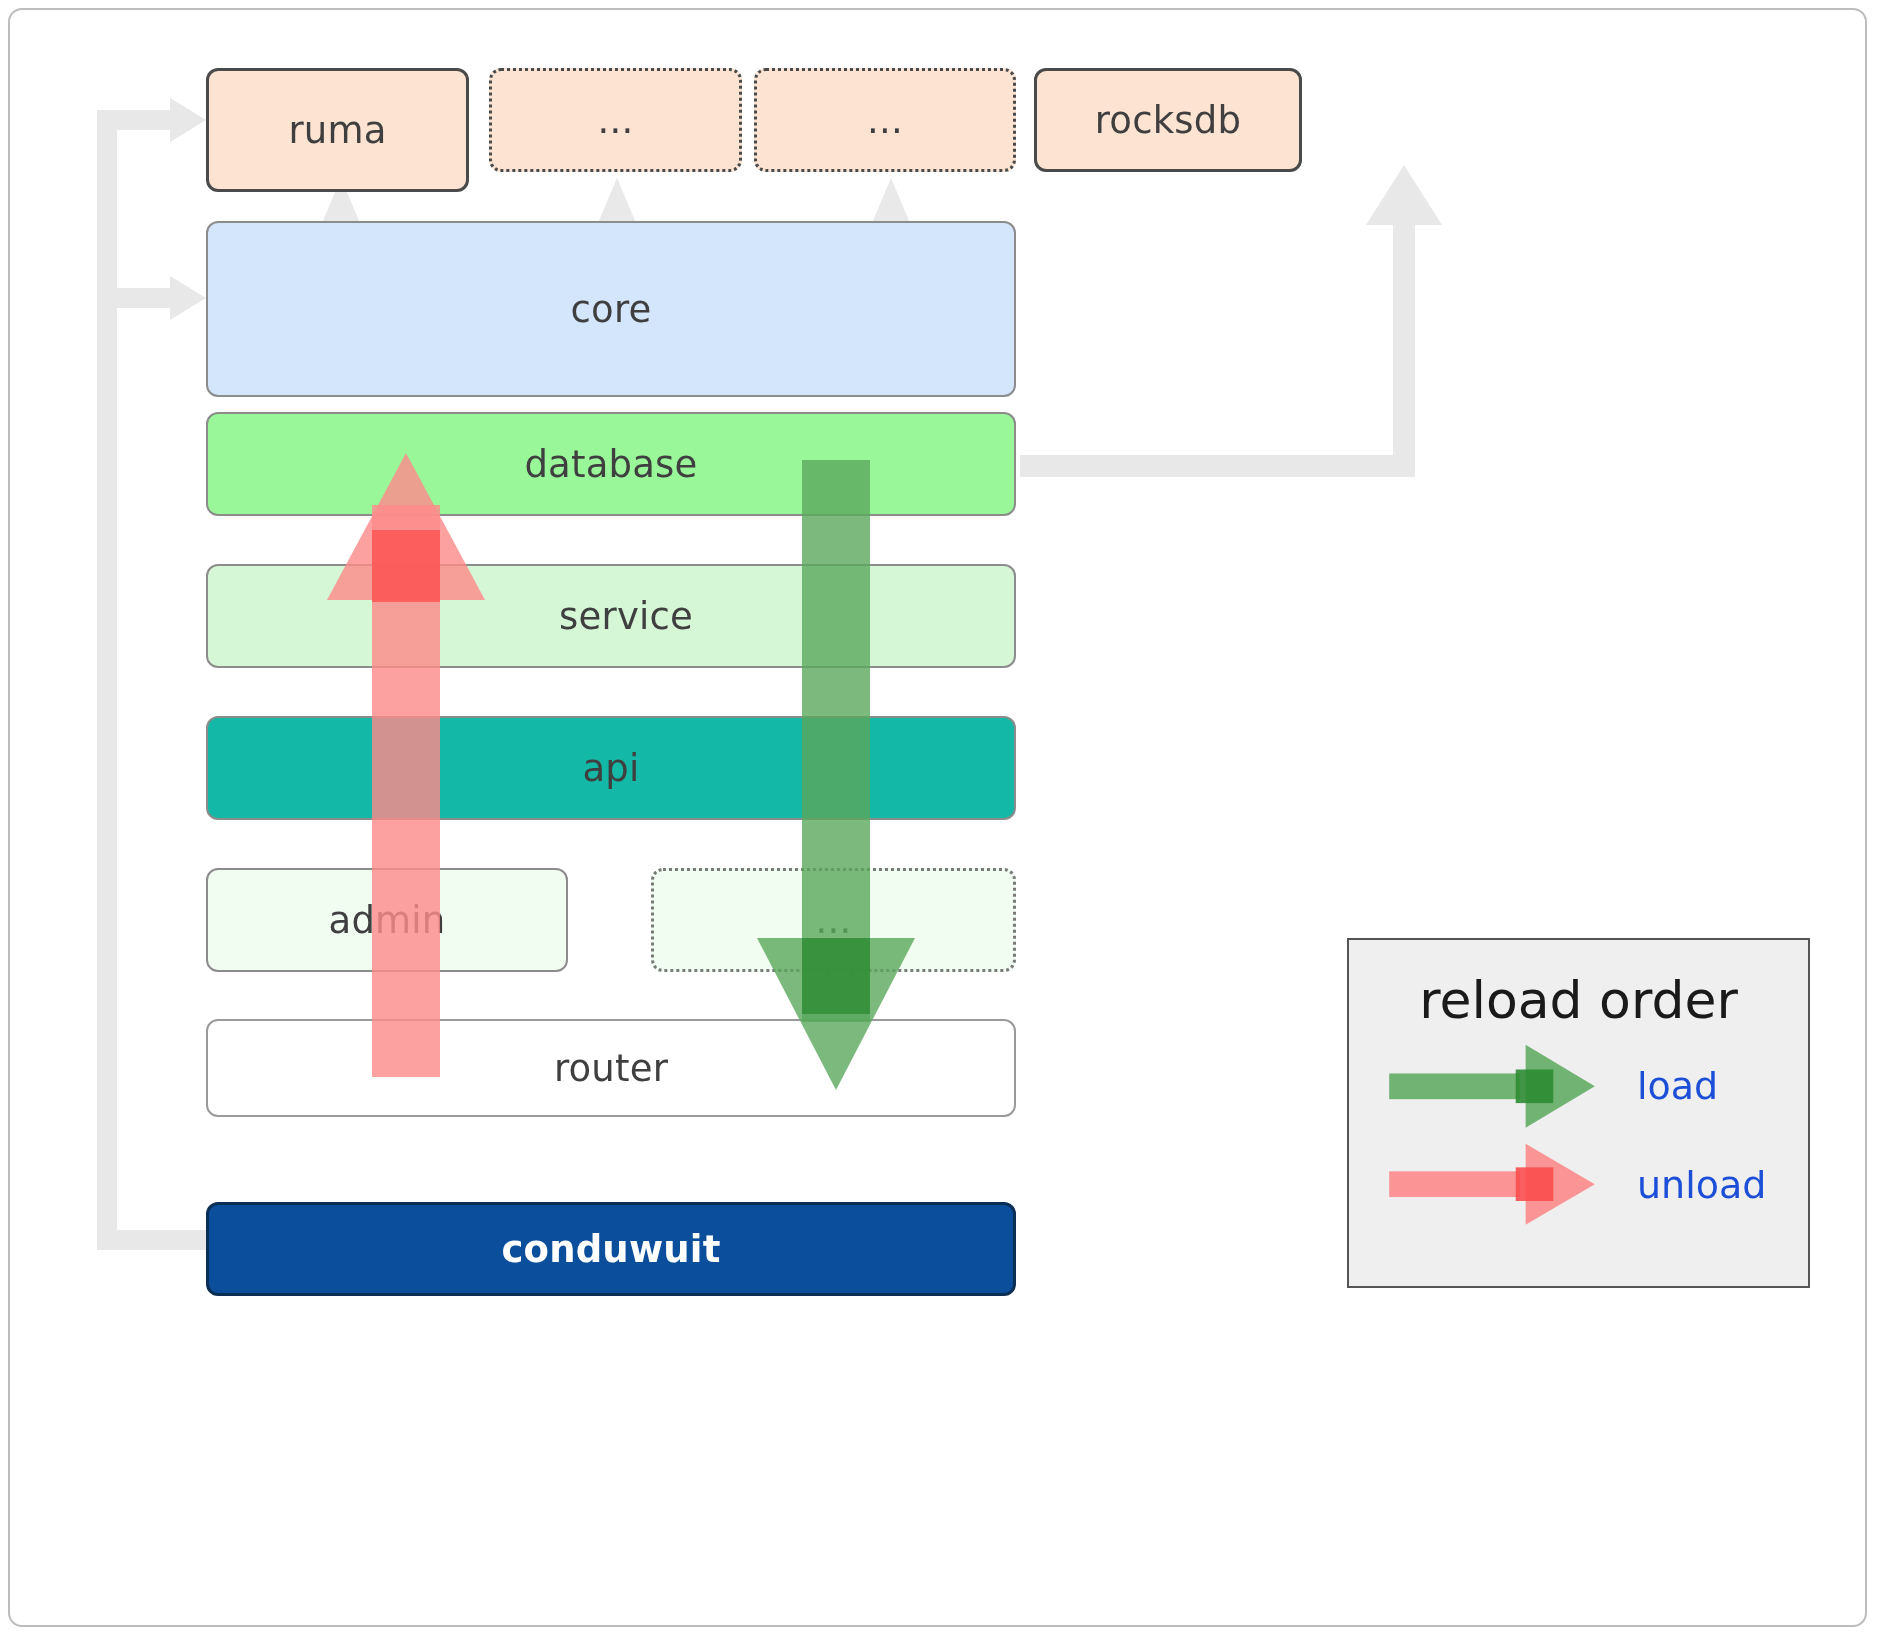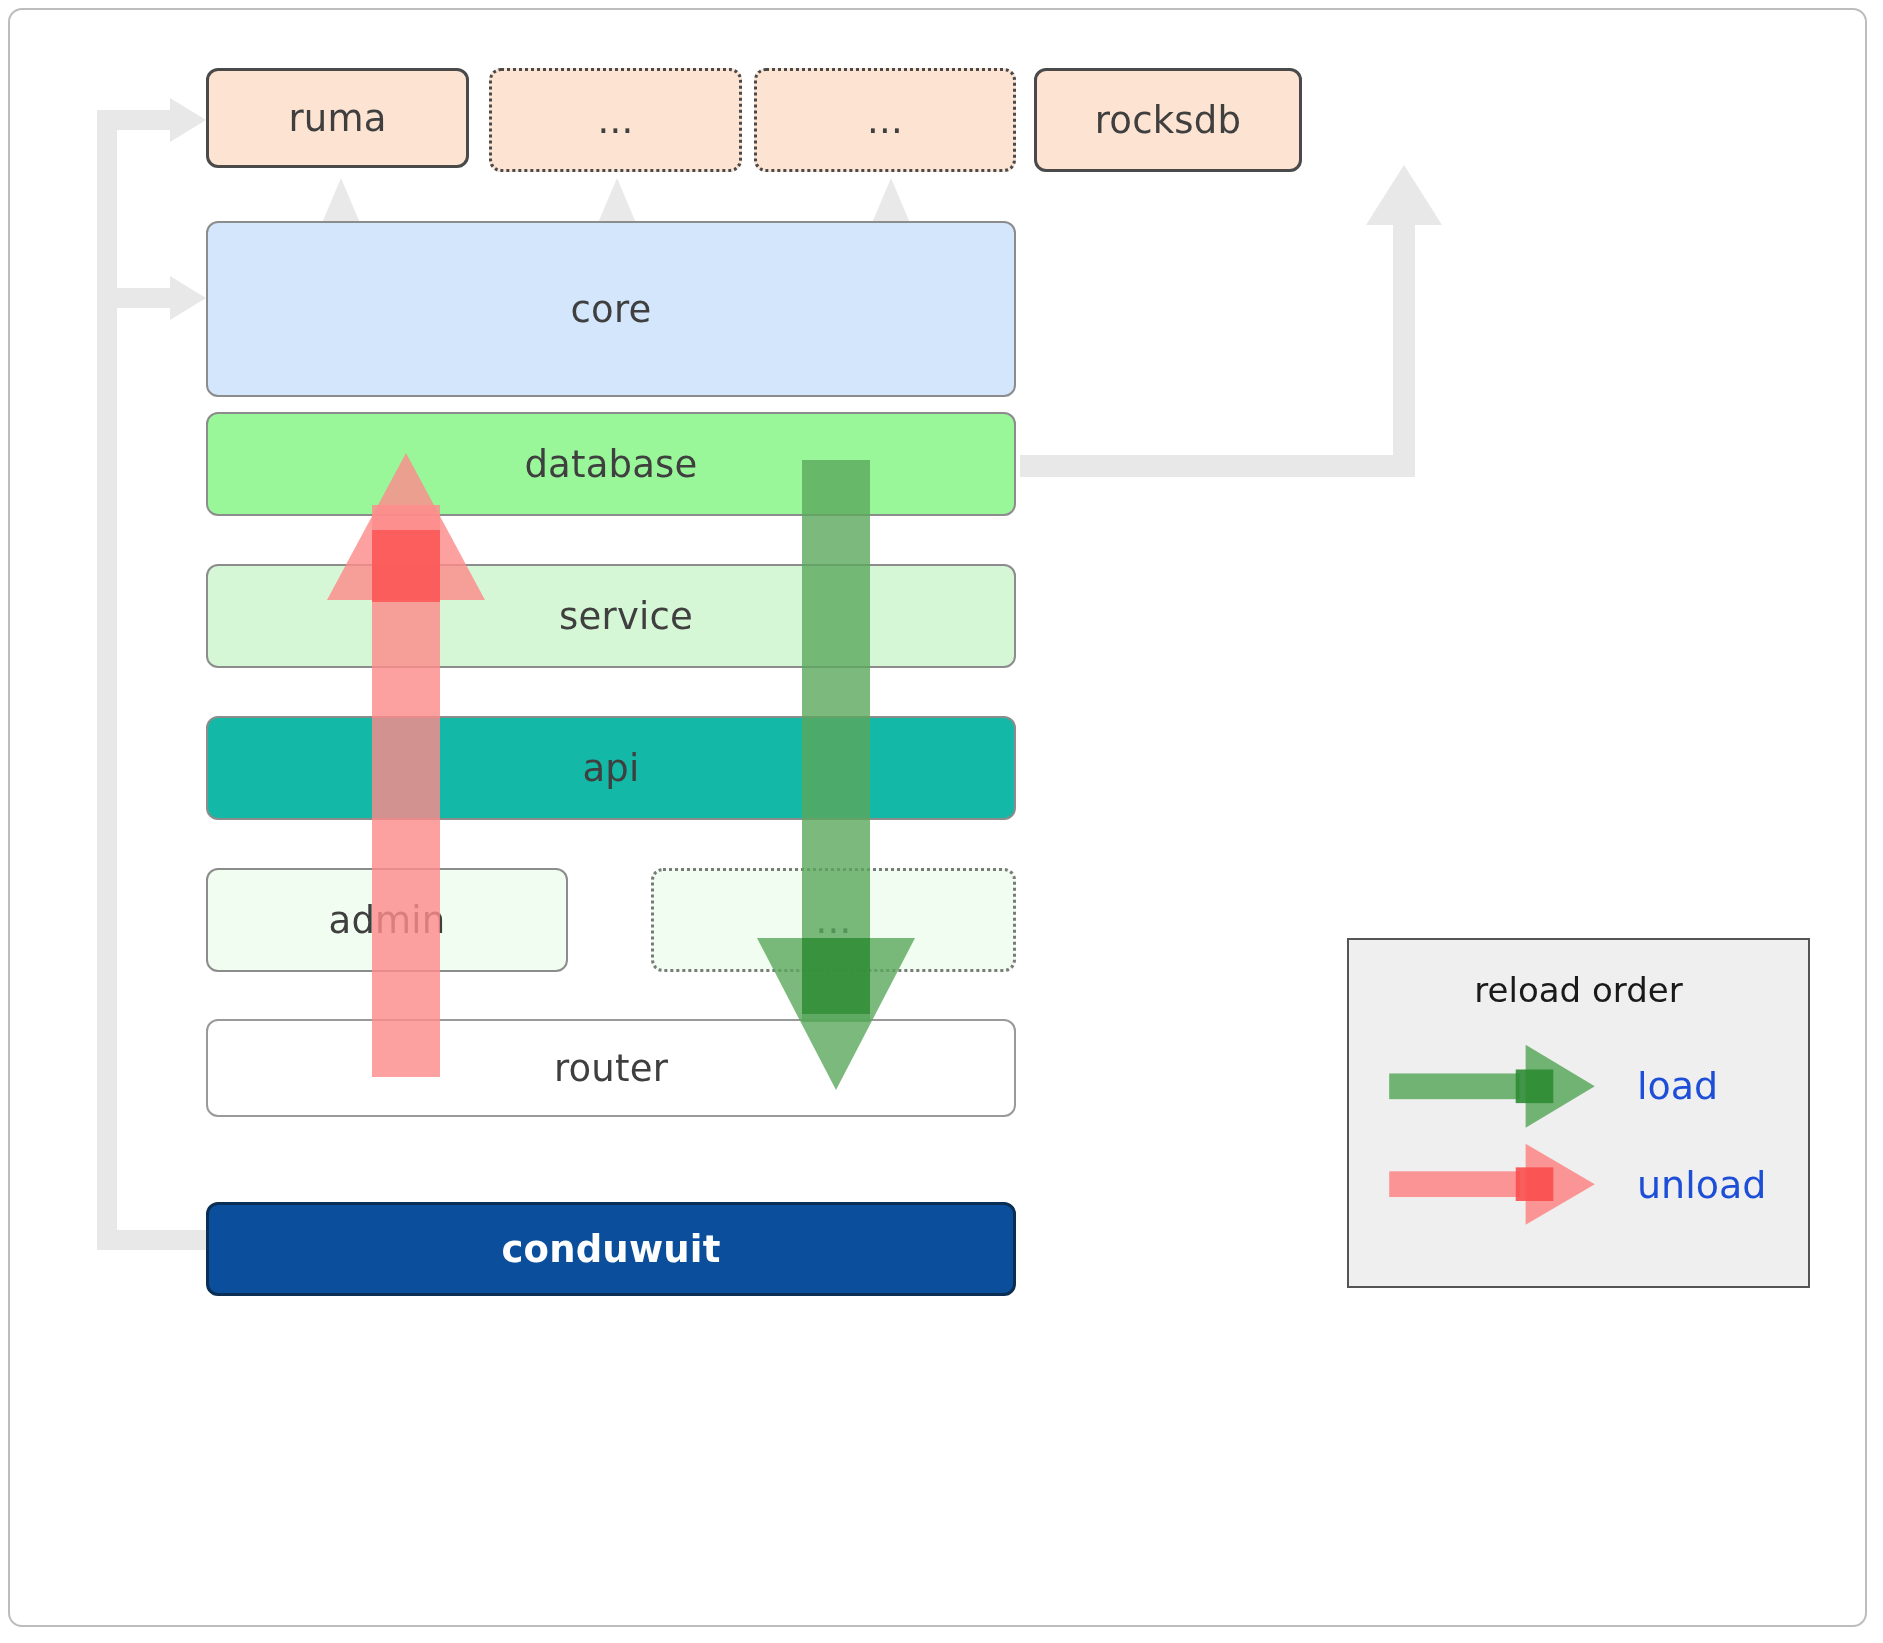--- a/index.html
+++ b/index.html
@@ -52,21 +52,21 @@
     left:1337px;top:928px;
     width:463px;height:350px;
     background:#efefef;
     border:2px solid #555555;
     box-sizing:border-box;
     z-index:6;
   }
   #legend .legend-title{
     position:absolute;left:0;top:30px;width:100%;
     text-align:center;
-    font-size:34px;color:#1a1a1a;
+    font-size:52px;color:#1a1a1a;
   }
   #legend .legend-label{
     position:absolute;
     font-size:38px;color:#1d4ed8;
   }
   #legend svg{position:absolute;left:0;top:0;width:100%;height:100%;}
 </style>
 </head>
 <body>
 
@@ -96,21 +96,21 @@
     </svg>
 
     <svg id="feeders" viewBox="0 0 1859 1619">
       <g fill="#e9e9e9">
         <path d="M312 213 L331 168 L350 213 L340 213 L340 226 L322 226 L322 213 Z"></path>
         <path d="M588 213 L607 168 L626 213 L616 213 L616 226 L598 226 L598 213 Z"></path>
         <path d="M862 213 L881 168 L900 213 L890 213 L890 226 L872 226 L872 213 Z"></path>
       </g>
     </svg>
 
-    <div class="box solid-dark" style="left:196px;top:58px;width:263px;height:100px;background:#fde3d2;">
+    <div class="box solid-dark" style="left:196px;top:58px;width:263px;height:124px;background:#fde3d2;">
       <span class="lbl">ruma</span>
     </div>
 
     <div class="box dotted" style="left:479px;top:58px;width:253px;height:104px;background:#fde3d2;border-color:#4a4a4a;">
       <span class="lbl">...</span>
     </div>
 
     <div class="box dotted" style="left:744px;top:58px;width:262px;height:104px;background:#fde3d2;border-color:#4a4a4a;">
       <span class="lbl">...</span>
     </div>

